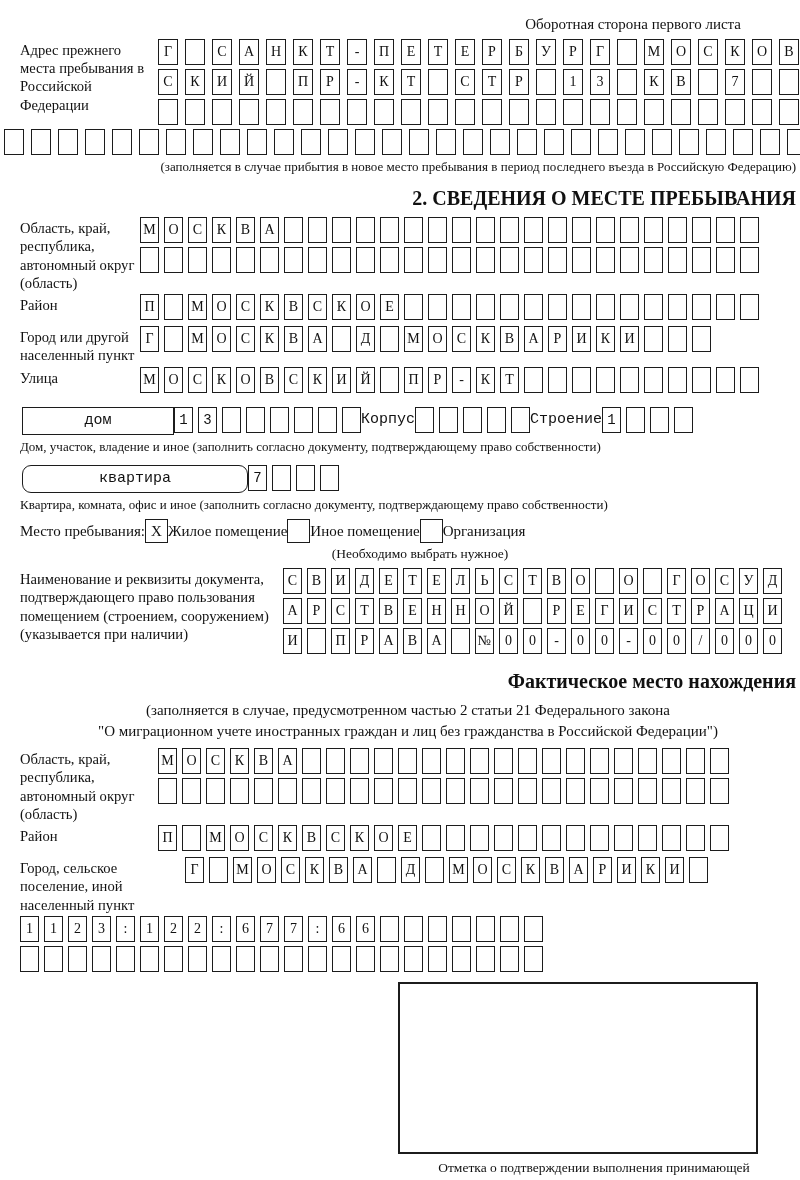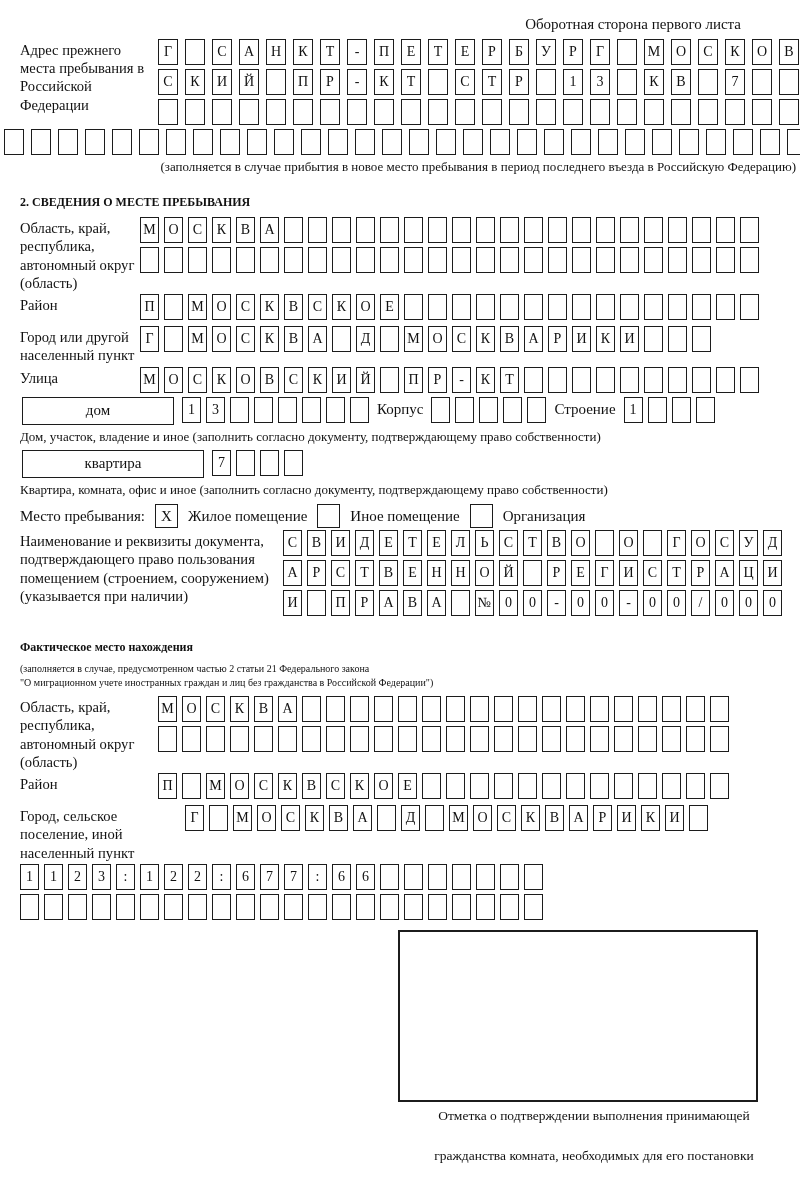--- a/index.html
+++ b/index.html
@@ -10,28 +10,28 @@
   .flabel{font-size:14.6px;line-height:1.25;flex:none;padding-top:2px;}
   .w138{width:138px;} .w120{width:120px;} .w263{width:263px;} .w215{width:215px;} .w165{width:165px;}
   .fcells{flex:1;}
   .cells{display:flex;gap:5px;margin-bottom:4px;}
   .cell{box-sizing:border-box;flex:none;width:19px;height:26px;border:1.5px solid #1c1c1c;
         display:flex;align-items:center;justify-content:center;font-size:14px;}
   .cells.wide{gap:7px;} .cells.wide .cell{width:20px;}
   .overflow-row{margin-left:-16px;}
   .caption{font-size:13px;line-height:1.25;margin:1px 0 5px 0;}
   .caption.center{text-align:right;}
-  .sec-title{text-align:left;font-weight:bold;font-size:12px;margin:20px 0 7px 0;}
-  .sub-caption{font-size:10px;line-height:1.4;margin-bottom:6px;}
-  .domrow{display:flex;align-items:flex-start;gap:8px;margin-top:0;margin-bottom:2px;}
+  .sec-title{text-align:right;font-weight:bold;font-size:20px;margin:12px 0 7px 0;}
+  .sub-caption{text-align:center;font-size:15px;line-height:1.4;margin-bottom:6px;}
+  .domrow{display:flex;align-items:flex-start;margin-top:10px;margin-bottom:2px;font-family:Liberation Mono, monospace;}
   .widebox{box-sizing:border-box;border:1.6px solid #1c1c1c;height:28px;display:flex;
            align-items:center;justify-content:center;font-size:15px;flex:none;}
-  .wb-dom{width:152px;margin-left:2px;} .wb-kv{width:182px;margin-left:2px;}
+  .wb-dom{width:152px;margin-left:2px;} .wb-kv{width:226px;margin-left:2px;border-radius:9px;}
   .inline-lbl{font-size:15px;padding-top:4px;flex:none;}
-  .place-row{display:flex;align-items:center;gap:10px;margin-top:6px;font-size:15px;}
+  .place-row{display:flex;align-items:center;margin-top:6px;font-size:15px;}
   .cb{box-sizing:border-box;width:23px;height:24px;border:1.6px solid #1c1c1c;flex:none;
       display:flex;align-items:center;justify-content:center;font-size:15px;}
   .choose-note{width:420px;margin-left:190px;text-align:center;font-size:13.5px;margin-top:3px;margin-bottom:6px;}
   .stamp-box{width:360px;height:172px;border:2px solid #1c1c1c;margin-left:378px;margin-top:6px;box-sizing:border-box;}
   .stamp-caption{width:412px;margin-left:368px;text-align:center;font-size:13.5px;line-height:1.5;margin-top:4px;}
   .mt6{margin-top:6px;}
 </style>
 </head>
 <body>
 
@@ -363,20 +363,21 @@
 
   <div class="place-row">
     <span>Место пребывания:</span>
     <span class="cb">X</span>
     <span>Жилое помещение</span>
     <span class="cb"></span>
     <span>Иное помещение</span>
     <span class="cb"></span>
     <span>Организация</span>
   </div>
+  <div class="choose-note">(Необходимо выбрать нужное)</div>
 
   <div class="frow">
     <div class="flabel w263">Наименование и реквизиты документа, подтверждающего право пользования помещением (строением, сооружением) (указывается при наличии)</div>
     <div class="fcells">
       <div class="cells">
           <div class="cell">С</div>
           <div class="cell">В</div>
           <div class="cell">И</div>
           <div class="cell">Д</div>
           <div class="cell">Е</div>

